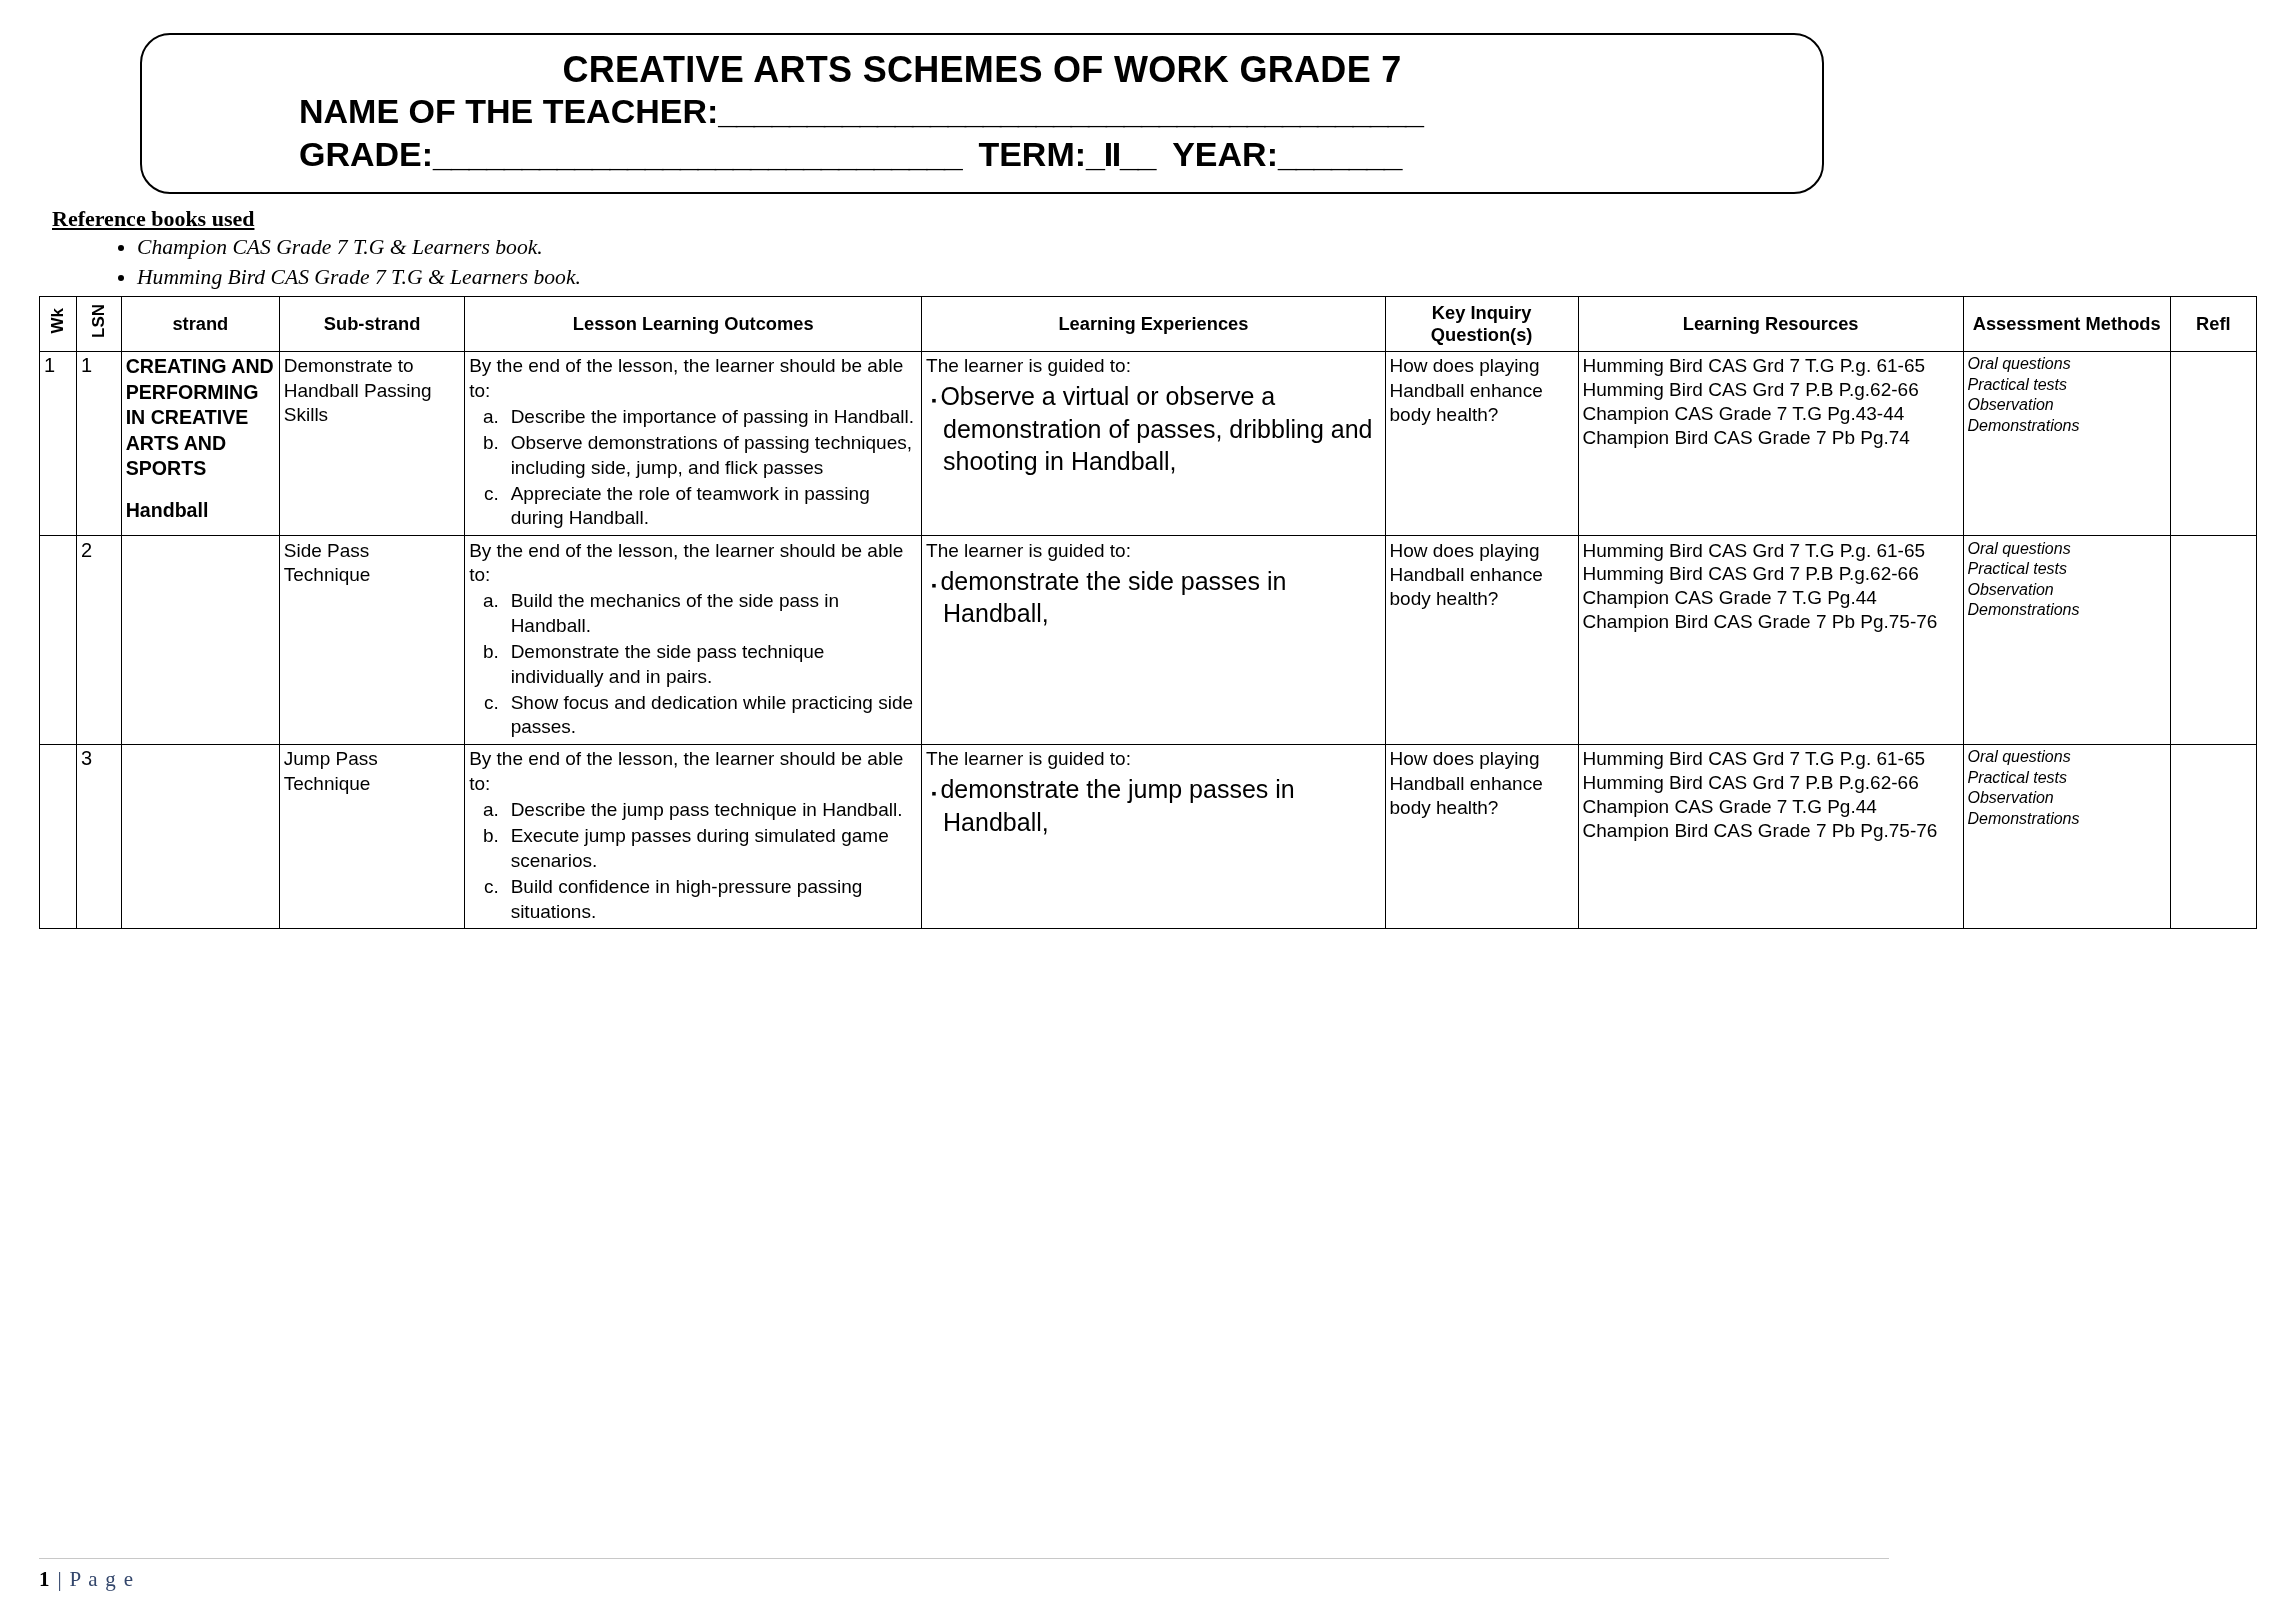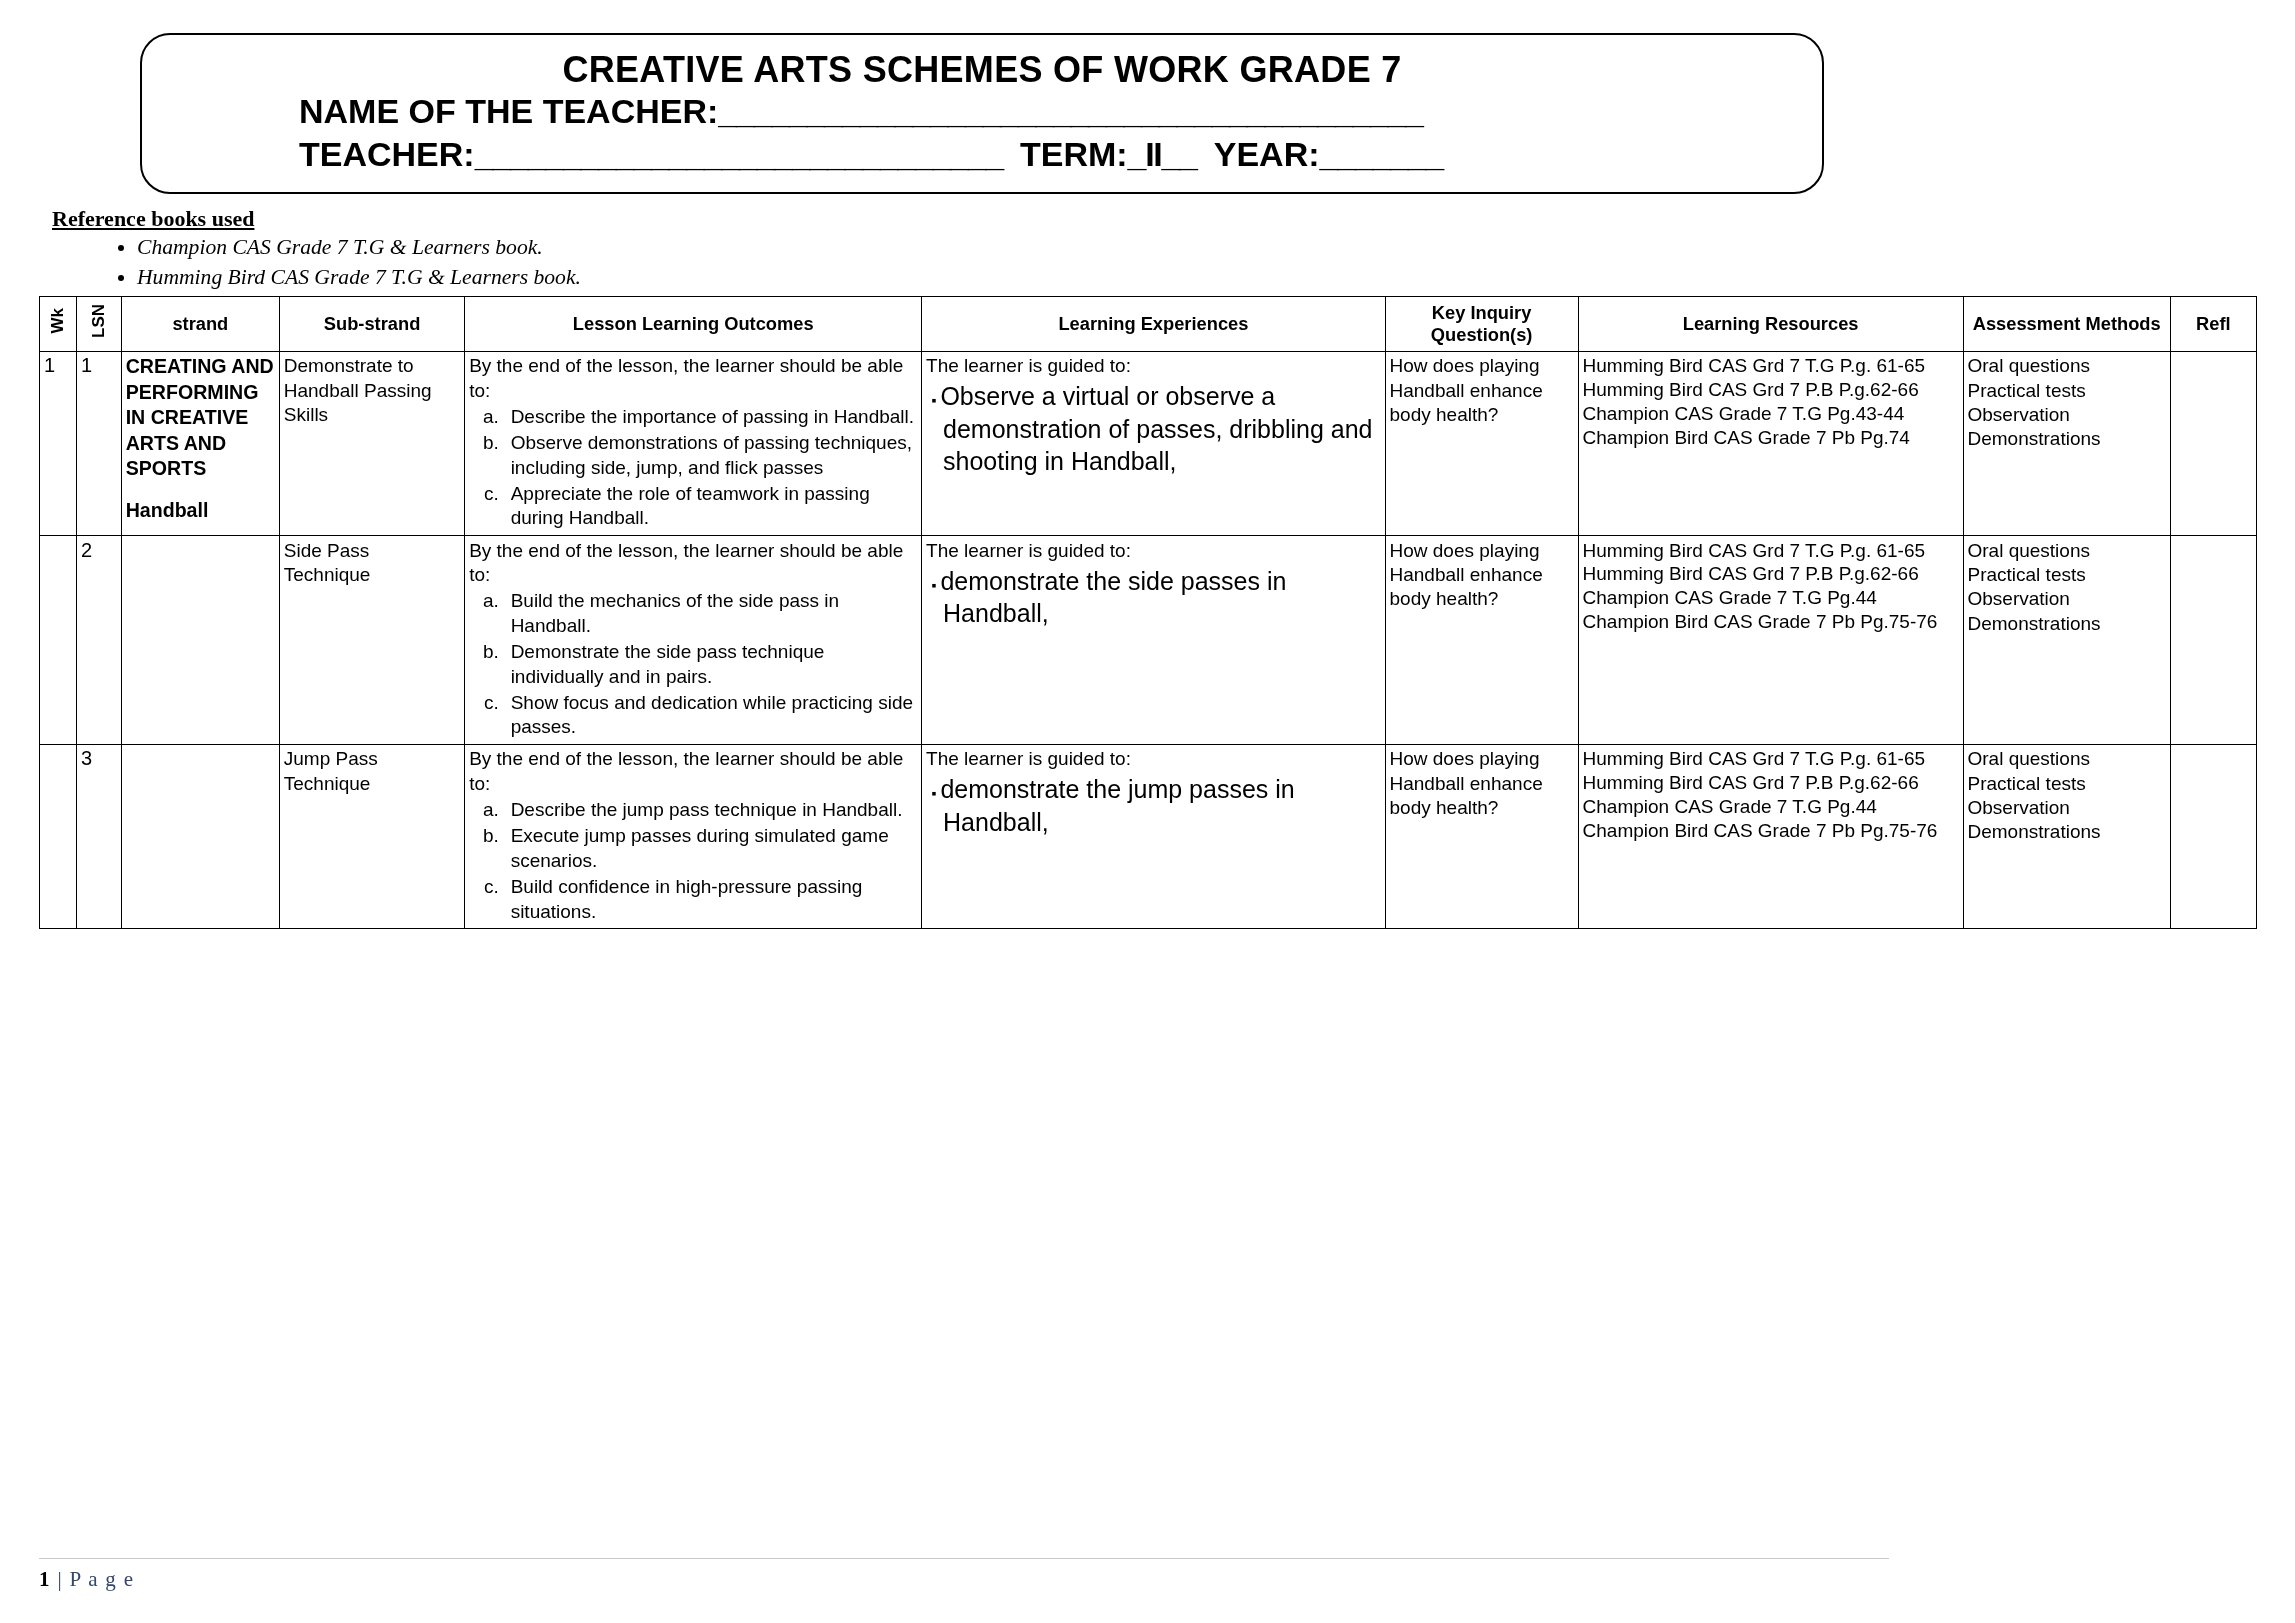--- a/index.html
+++ b/index.html
@@ -132,21 +132,21 @@
   ul.bul {
     margin: 0;
     padding-left: 17px;
     list-style: none;
     font-size: 25px;
     line-height: 1.3;
   }
   ul.bul li { text-indent: -11.8px; }
   ul.bul li:before { content: "\25AA  "; font-size: 14.4px; }
   .res-line { font-size: 19px; line-height: 1.25; }
-  .asm-line { font-size: 19px; line-height: 1.28; }
+  .asm-line { font-size: 16px; line-height: 1.28; font-style: italic; }
   .strand-sub { font-weight: bold; font-size: 19.6px; margin-top: 17px; }
 
   
   .footer {
     position: absolute;
     left: 39px;
     right: 39px;
     bottom: 31px;
   }
   .footer-rule {
@@ -165,21 +165,21 @@
 <body>
 
 <div class="page">
 
   <div class="header-box">
     <div class="header-title">CREATIVE ARTS SCHEMES OF WORK GRADE 7</div>
     <div class="header-line">
       <span>NAME OF THE TEACHER:</span><span class="fill">________________________________________</span>
     </div>
     <div class="header-line">
-      <span>TEACHER:</span><span class="fill">______________________________</span><span class="hl-gap"></span><span>TERM:</span><span class="fill">_II__</span><span class="hl-gap"></span><span>YEAR:</span><span class="fill">_______</span>
+      <span>GRADE:</span><span class="fill">______________________________</span><span class="hl-gap"></span><span>TERM:</span><span class="fill">_II__</span><span class="hl-gap"></span><span>YEAR:</span><span class="fill">_______</span>
     </div>
   </div>
 
   <div class="ref-title">Reference books used</div>
   <ul class="ref-list">
     <li>Champion CAS Grade 7 T.G &amp; Learners book.</li>
     <li>Humming Bird CAS Grade 7 T.G &amp; Learners book.</li>
   </ul>
 
   <table class="scheme">

